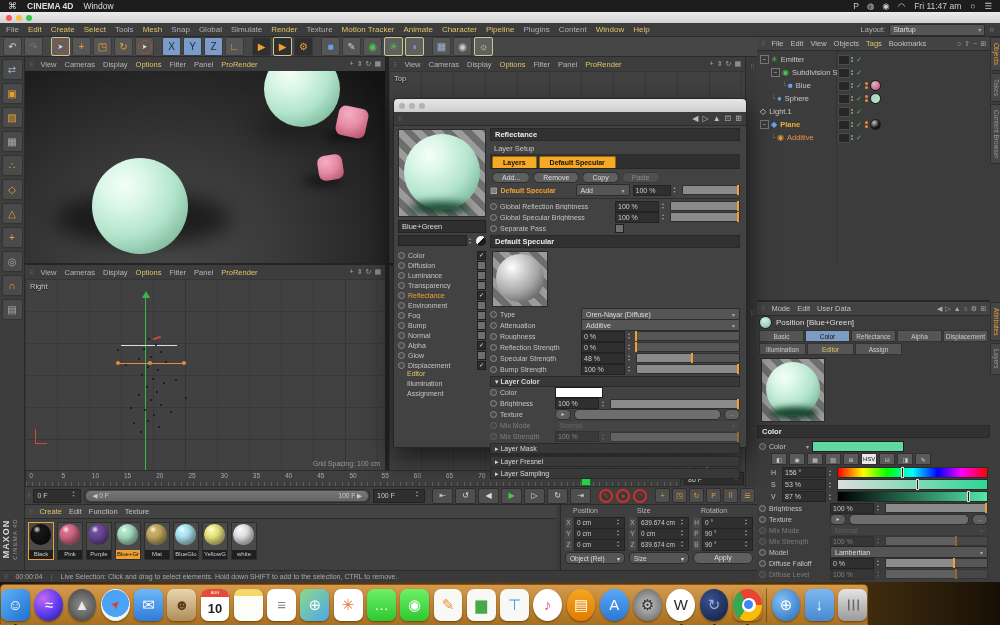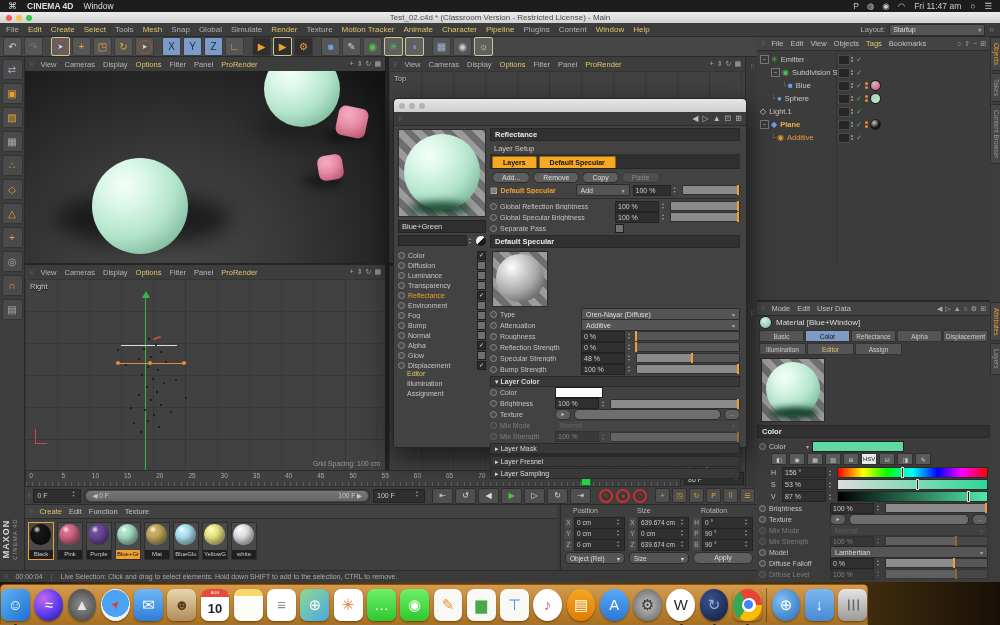--- a/index.html
+++ b/index.html
@@ -231,21 +231,20 @@
       <span>Fri 11:47 am</span>
       <span>○</span>
       <span>☰</span>
     </span>
   </div>
 
   <div id="window-titlebar" class="abs">
     <span class="tl" style="background:#fc5753"></span>
     <span class="tl" style="background:#fdbc40"></span>
     <span class="tl" style="background:#33c748"></span>
-    <span id="window-title">Test_02.c4d * (Classroom Version - Restricted License) - Main</span>
   </div>
 
   <div id="c4d-menubar" class="abs">
     <span id="c4d-menus" style="display:flex;gap:9px">
         <span class="cmenu">File</span>
         <span class="cmenu hl">Edit</span>
         <span class="cmenu hl">Create</span>
         <span class="cmenu hl">Select</span>
         <span class="cmenu">Tools</span>
         <span class="cmenu hl">Mesh</span>
@@ -920,21 +919,21 @@
           <span>◀</span>
           <span>▷</span>
           <span>▲</span>
           <span>○</span>
           <span>⚙</span>
           <span>⊞</span>
         </span>
       </div>
     <div id="am-matrow">
       <span class="ball"></span>
-      <span>Material [Blue+Window]</span>
+      <span>Position [Blue+Green]</span>
     </div>
     <div class="amtabs" id="am-tabs-r1">
         <div class="amtab">Basic</div>
         <div class="amtab active">Color</div>
         <div class="amtab">Reflectance</div>
         <div class="amtab">Alpha</div>
         <div class="amtab">Displacement</div>
       </div>
     <div class="amtabs r2" id="am-tabs-r2">
         <div class="amtab">Illumination</div>

